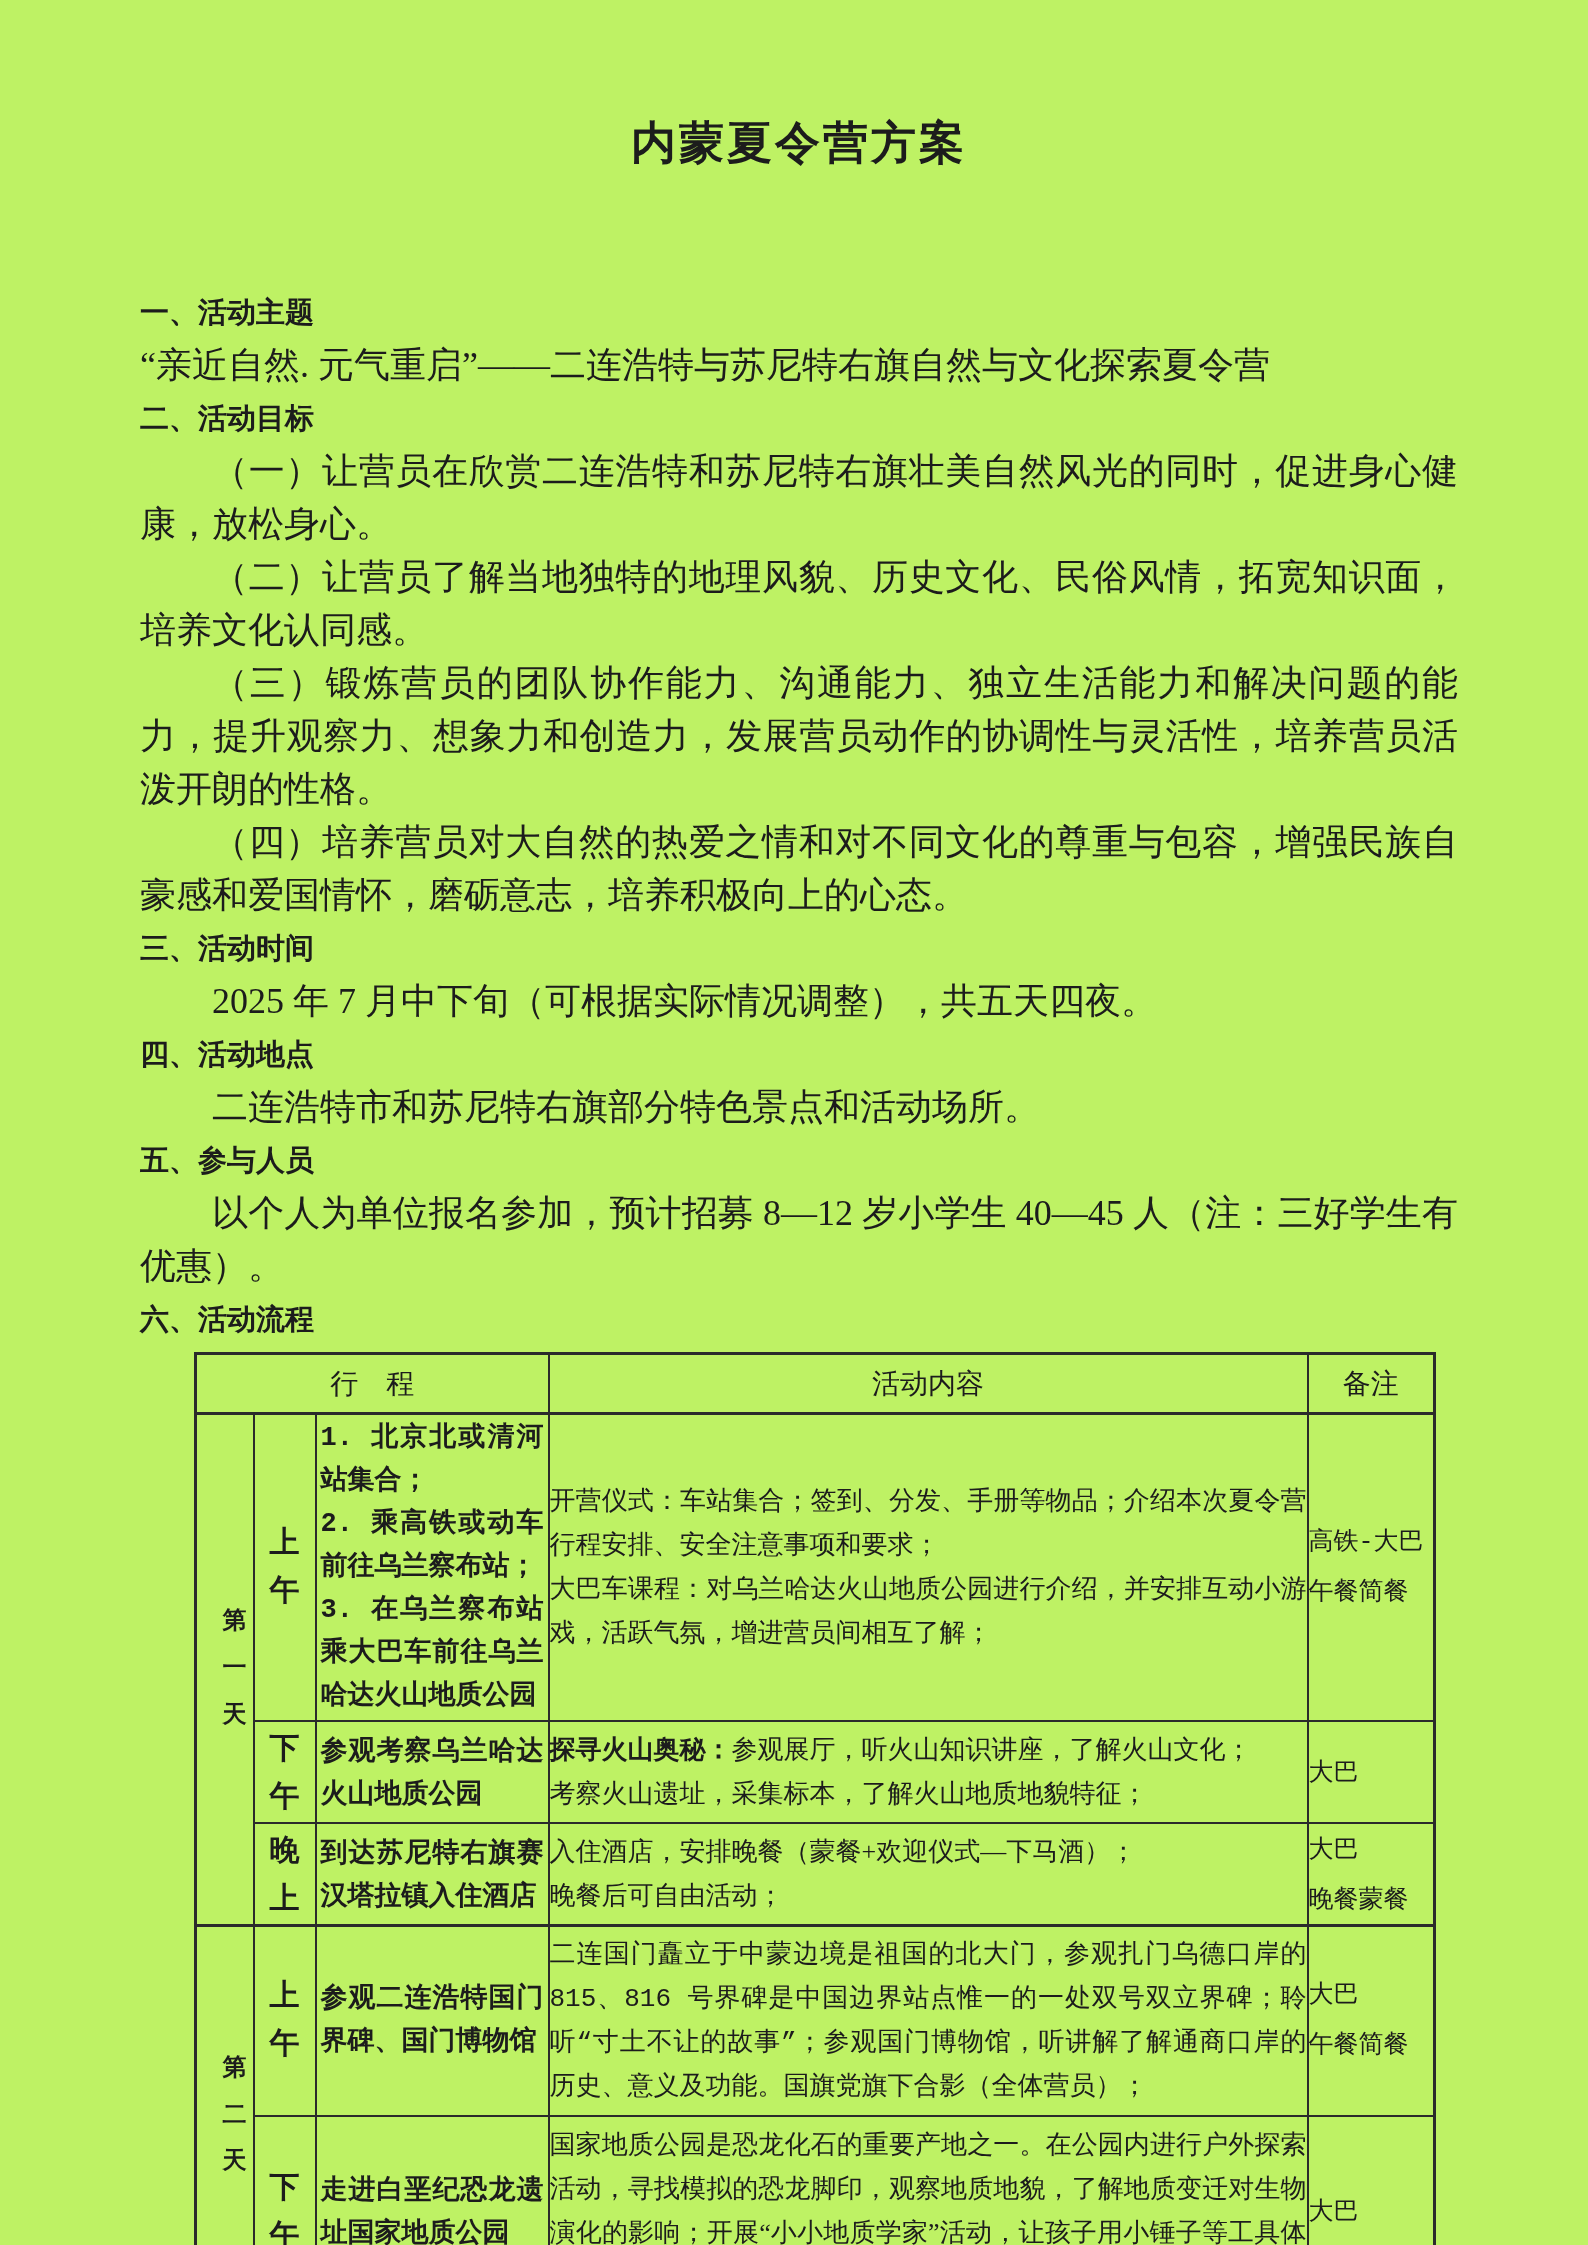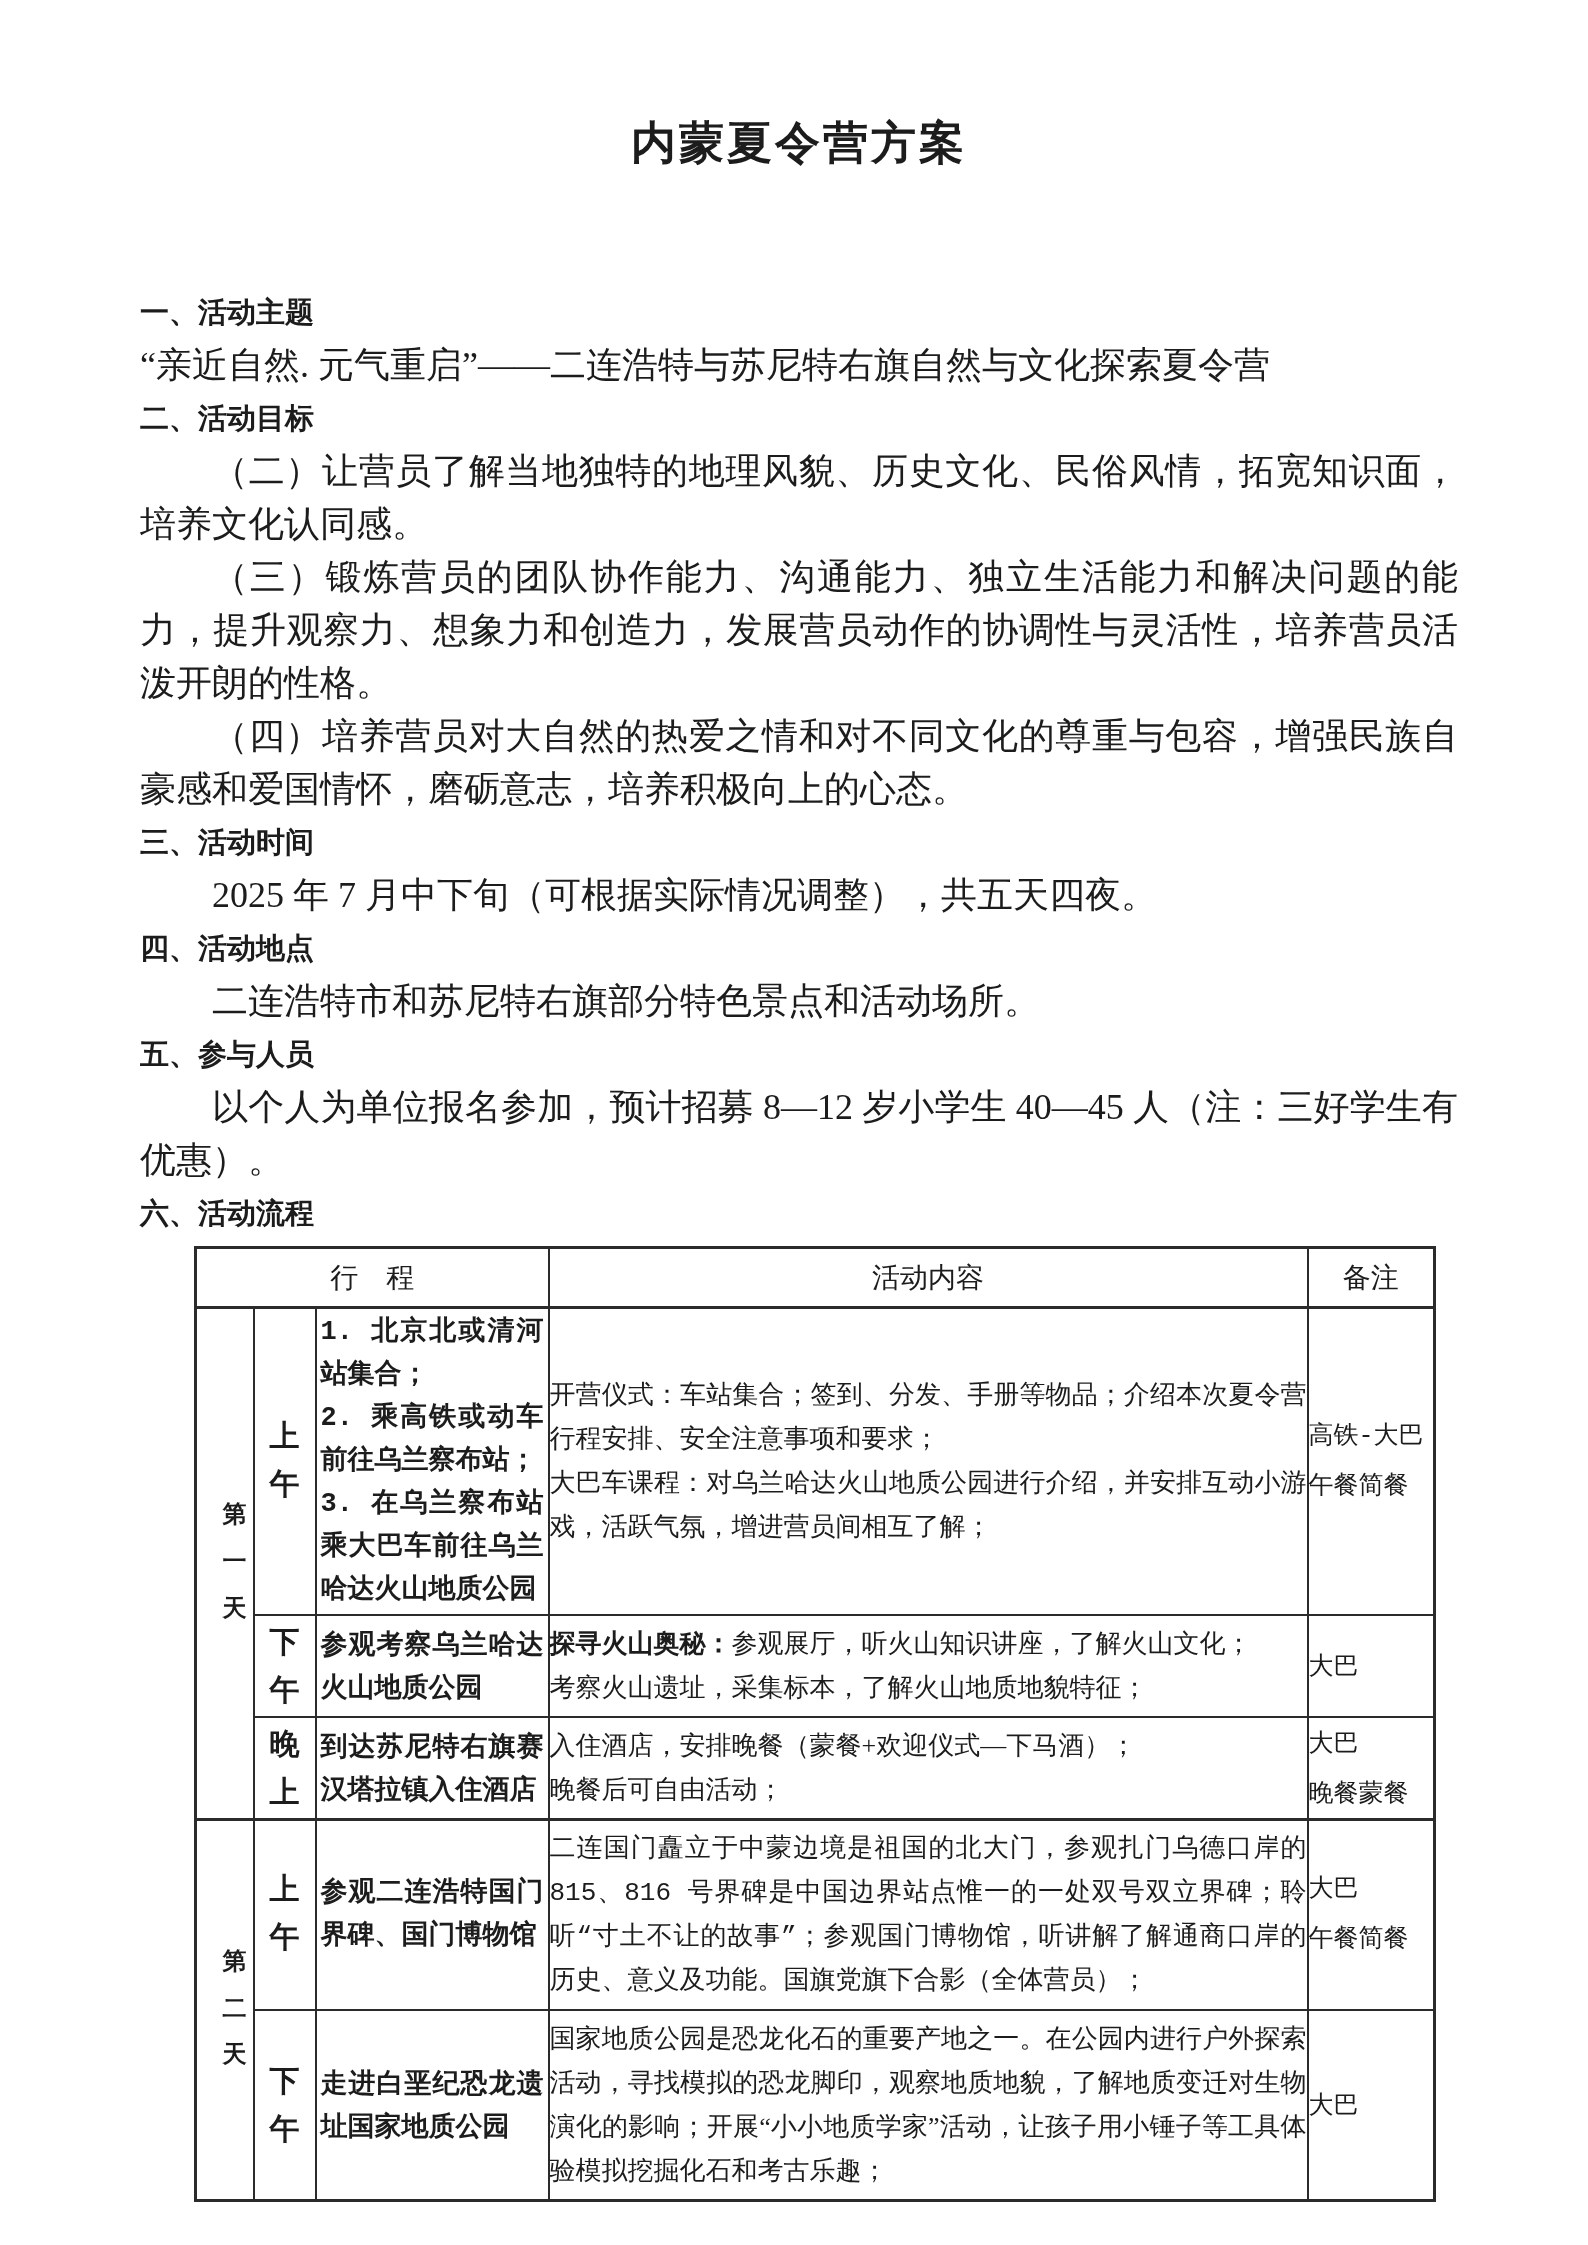--- a/index.html
+++ b/index.html
@@ -1,21 +1,21 @@
 <!DOCTYPE html>
 <html><head>
 <meta charset="utf-8">
 <style>
   html, body { margin: 0; padding: 0; background: #888; }
   .page {
     position: relative;
     width: 1588px;
     height: 2245px;
     margin: 0 auto;
-    background: #ffffff;
+    background: #bef264;
     color: #1c1c1c;
     box-sizing: border-box;
     padding: 112px 130px 0 140px;
     font-family: "Liberation Serif", serif;
     overflow: hidden;
   }
   h1.doc-title {
     margin: 0 0 112px 0;
     text-align: center;
     font-size: 45px;
@@ -96,20 +96,21 @@
 
 <div class="page">
 
   <h1 class="doc-title">内蒙夏令营方案</h1>
 
   <div class="doc">
     <h2>一、活动主题</h2>
     <p>“亲近自然. 元气重启”——二连浩特与苏尼特右旗自然与文化探索夏令营</p>
 
     <h2>二、活动目标</h2>
+    <p class="indent">（一）让营员在欣赏二连浩特和苏尼特右旗壮美自然风光的同时，促进身心健康，放松身心。</p>
     <p class="indent">（二）让营员了解当地独特的地理风貌、历史文化、民俗风情，拓宽知识面，培养文化认同感。</p>
     <p class="indent">（三）锻炼营员的团队协作能力、沟通能力、独立生活能力和解决问题的能力，提升观察力、想象力和创造力，发展营员动作的协调性与灵活性，培养营员活泼开朗的性格。</p>
     <p class="indent">（四）培养营员对大自然的热爱之情和对不同文化的尊重与包容，增强民族自豪感和爱国情怀，磨砺意志，培养积极向上的心态。</p>
 
     <h2>三、活动时间</h2>
     <p class="indent">2025 年 7 月中下旬（可根据实际情况调整），共五天四夜。</p>
 
     <h2>四、活动地点</h2>
     <p class="indent">二连浩特市和苏尼特右旗部分特色景点和活动场所。</p>
 

